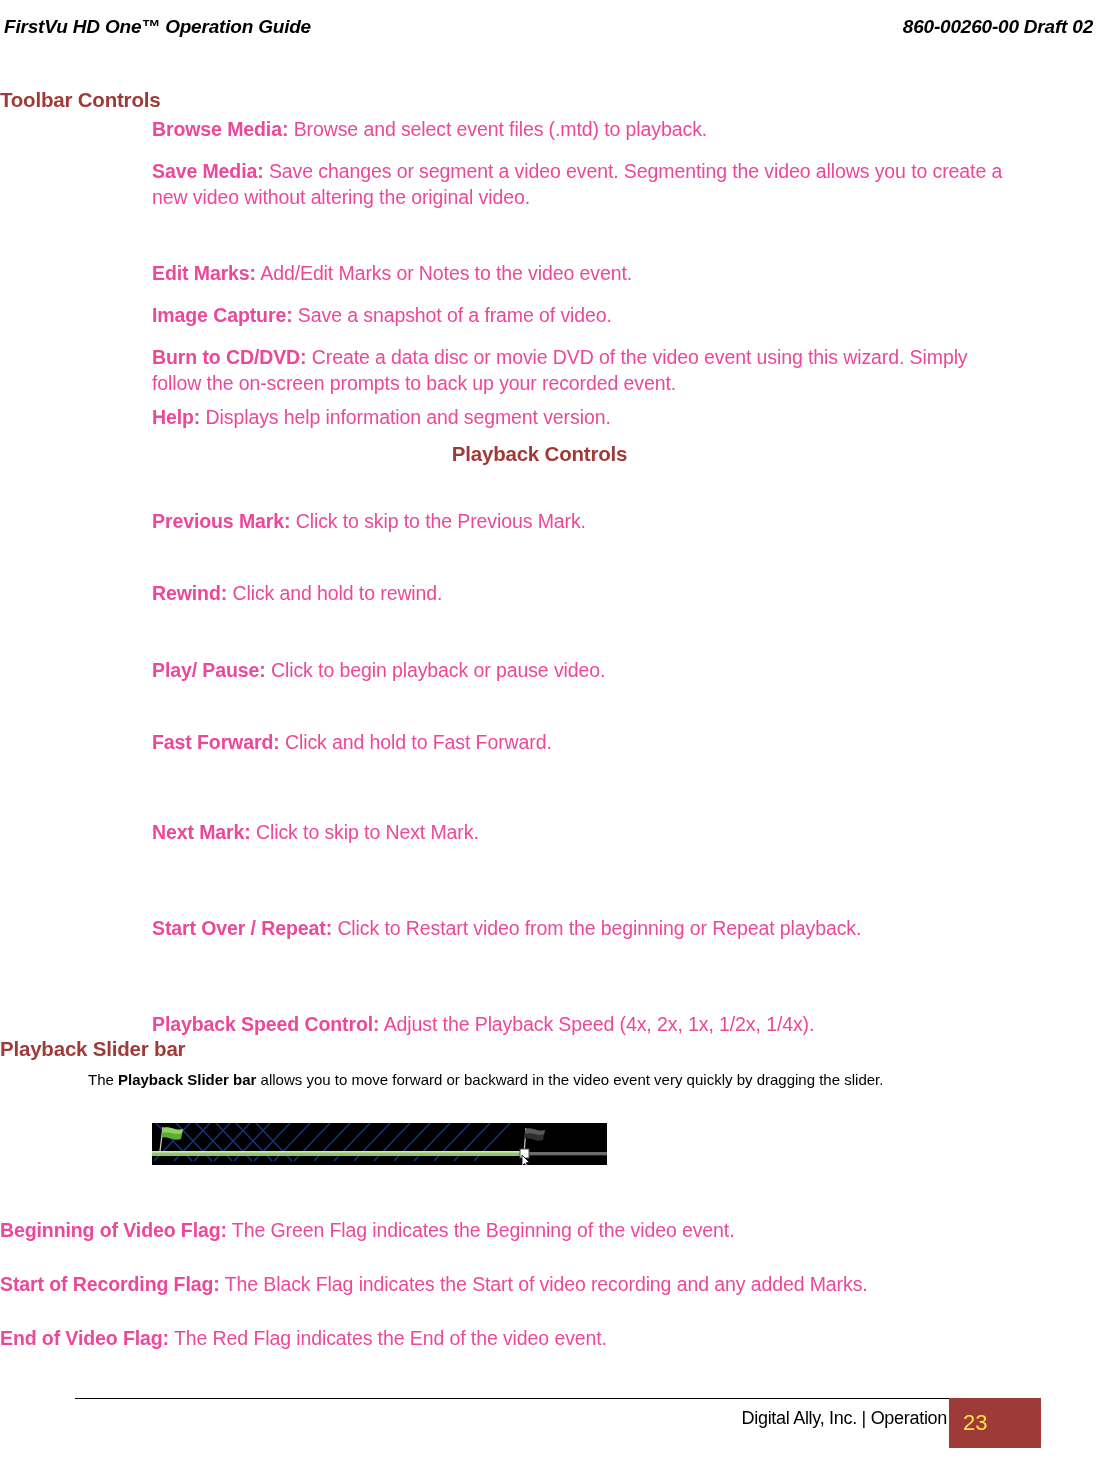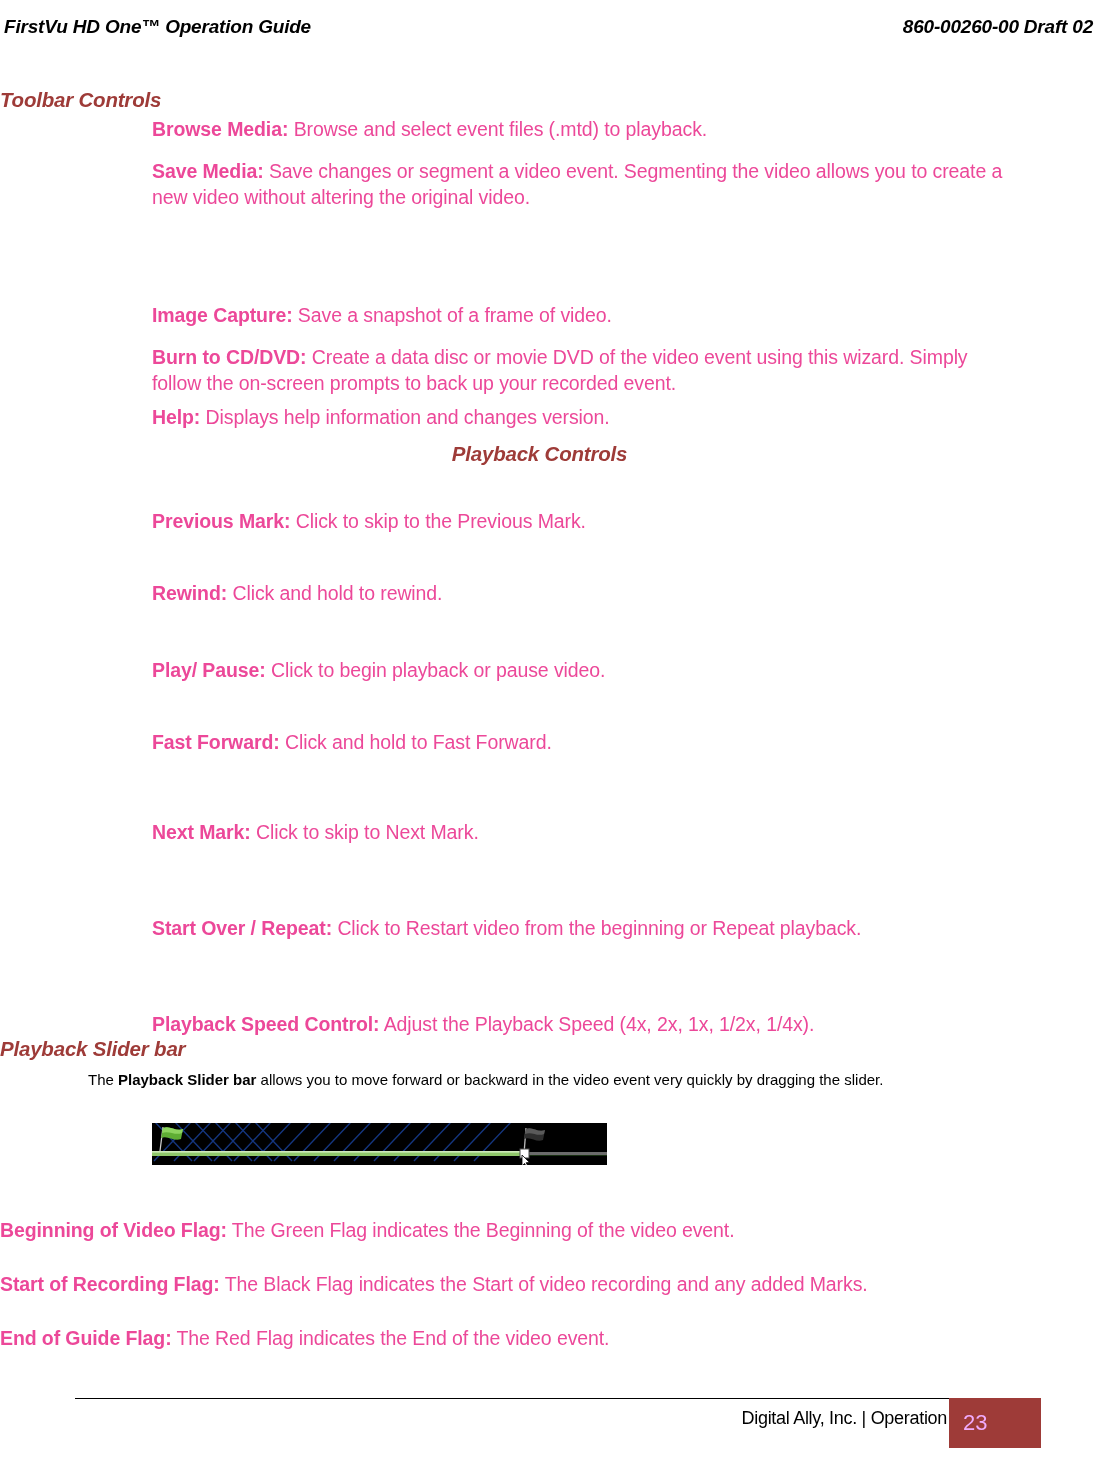--- a/index.html
+++ b/index.html
@@ -35,21 +35,20 @@
   .content {
     position: absolute;
     top: 88px;
     left: 0; right: 0;
     padding: 0 20px 0 0;
   }
 
   h2.section-heading {
     margin: 0;
     font-size: 20.5px;
-    font-style: italic;
     font-weight: bold;
     color: #9E3B38;
     letter-spacing: -0.2px;
   }
   .heading-toolbar   { margin-left: 88px; margin-bottom: 14px; }
   .heading-playback  { margin-left: 84px; margin-top: 32px; margin-bottom: 12px; text-align: center; }
   .heading-slider    { margin-left: 78px; margin-top: 34px; margin-bottom: 6px; }
 
   
   .row {
@@ -135,21 +134,21 @@
     white-space: nowrap;
     letter-spacing: -0.3px;
   }
   .footer-pagebox {
     position: absolute;
     right: 58px;
     top: 0px;
     width: 92px;
     height: 50px;
     background: #9E3B38;
-    color: #f0abfc;
+    color: #fde047;
     font-size: 22px;
     display: flex;
     align-items: center;
     justify-content: flex-start;
     padding-left: 14px;
   }
 </style>
 </head>
 <body>
 
@@ -227,20 +226,23 @@
             <path d="M-6 12 l20 -20 M-2 20 l24 -24 M4 28 l26 -26 M12 34 l26 -26 M22 36 l18 -18"></path>
             <path d="M-6 20 l20 20 M2 14 l24 24 M12 8 l24 24 M22 4 l18 18"></path>
           </g>
           <path d="M6 26 L11 5" stroke="#e9eef7" stroke-width="2" fill="none"></path>
           <path d="M10 6 C16 4, 20 10, 26 8 L24 17 C18 19, 14 13, 8 15 Z" fill="#dbe6f5" stroke="#9db4d4" stroke-width=".8"></path>
           <path d="M10 6 C16 4, 20 10, 26 8 L25 12 C19 14, 15 8, 9 10 Z" fill="#f2f6fc" opacity=".75"></path>
           <path d="M11 27 L25 13 l3 3 L14 30 Z" fill="#f0c35a" stroke="#a8801f" stroke-width=".8"></path>
           <path d="M25 13 l3 3 l2.5 -2.5 l-3 -3 z" fill="#cf3b2e" stroke="#8c2118" stroke-width=".7"></path>
           <path d="M11 27 l3 3 l-4.5 1.3 z" fill="#4a4a4a"></path>
         </svg>
+      </div>
+      <div class="text-cell">
+        <b>Edit Marks:</b><span> Add/Edit Marks or Notes to the video event.</span>
       </div>
     </div>
 
     <div class="row">
       <div class="icon-cell">
         <svg class="ico" viewBox="0 0 32 32">
           <rect width="32" height="32" fill="#0c1729"></rect>
           <g stroke="#1d3257" stroke-width="1.1" fill="none">
             <path d="M-6 12 l20 -20 M-2 20 l24 -24 M4 28 l26 -26 M12 34 l26 -26 M22 36 l18 -18"></path>
             <path d="M-6 20 l20 20 M2 14 l24 24 M12 8 l24 24 M22 4 l18 18"></path>
@@ -287,21 +289,21 @@
         <svg class="ico" viewBox="0 0 32 32">
           <rect width="32" height="32" fill="#0c1729"></rect>
           <rect x="1" y="1" width="30" height="30" fill="#172441"></rect>
           <path d="M5 4 h18 l4 3 v21 l-4 -2 h-18 z" fill="#6d93c8" stroke="#31507f" stroke-width="1"></path>
           <path d="M23 4 l4 3 v21 l-4 -2 z" fill="#4a6fa5"></path>
           <rect x="7" y="6" width="15" height="19" fill="#8fb0da"></rect>
           <text x="14" y="21" font-family="Liberation Sans, sans-serif" font-size="15" font-weight="bold" fill="#ffffff" text-anchor="middle">?</text>
         </svg>
       </div>
       <div class="text-cell">
-        <b>Help:</b><span> Displays help information and changes version.</span>
+        <b>Help:</b><span> Displays help information and segment version.</span>
       </div>
     </div>
 
   </div>
 
   <h2 class="section-heading heading-playback">Playback Controls</h2>
 
   <div class="playback-list">
 
     <div class="row" style="margin-bottom:4px;">
@@ -523,21 +525,21 @@
     <div class="row">
       <div class="icon-cell">
         <svg class="ico" style="width:30px;height:26px;" viewBox="0 0 30 26">
           <rect width="30" height="26" fill="#000000"></rect>
           <path d="M6 23 L9 3" stroke="#cfcfcf" stroke-width="1.3" fill="none"></path>
           <path d="M9 4 C15 1, 20 8, 26 5 L24 14 C18 17, 13 10, 7 13 Z" fill="#b81616"></path>
           <path d="M9 4 C15 1, 20 8, 26 5 L25 9 C19 12, 14 6, 8 9 Z" fill="#e84040"></path>
         </svg>
       </div>
       <div class="text-cell">
-        <b>End of Guide Flag:</b><span> The Red Flag indicates the End of the video event.</span>
+        <b>End of Video Flag:</b><span> The Red Flag indicates the End of the video event.</span>
       </div>
     </div>
 
   </div>
 
 </div>
 
 <div class="page-footer">
   <div class="footer-rule"></div>
   <div class="footer-text">Digital Ally, Inc. | Operation</div>

